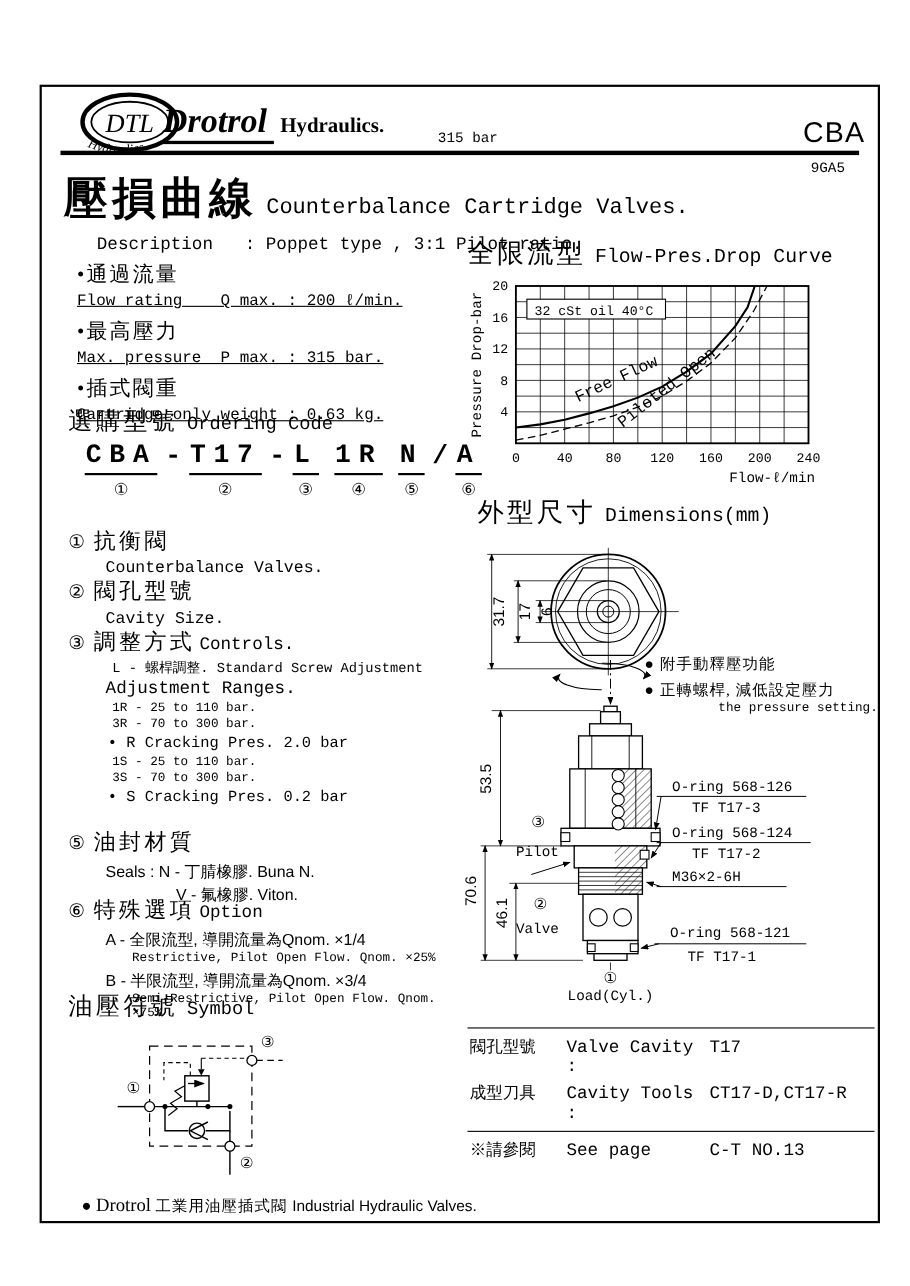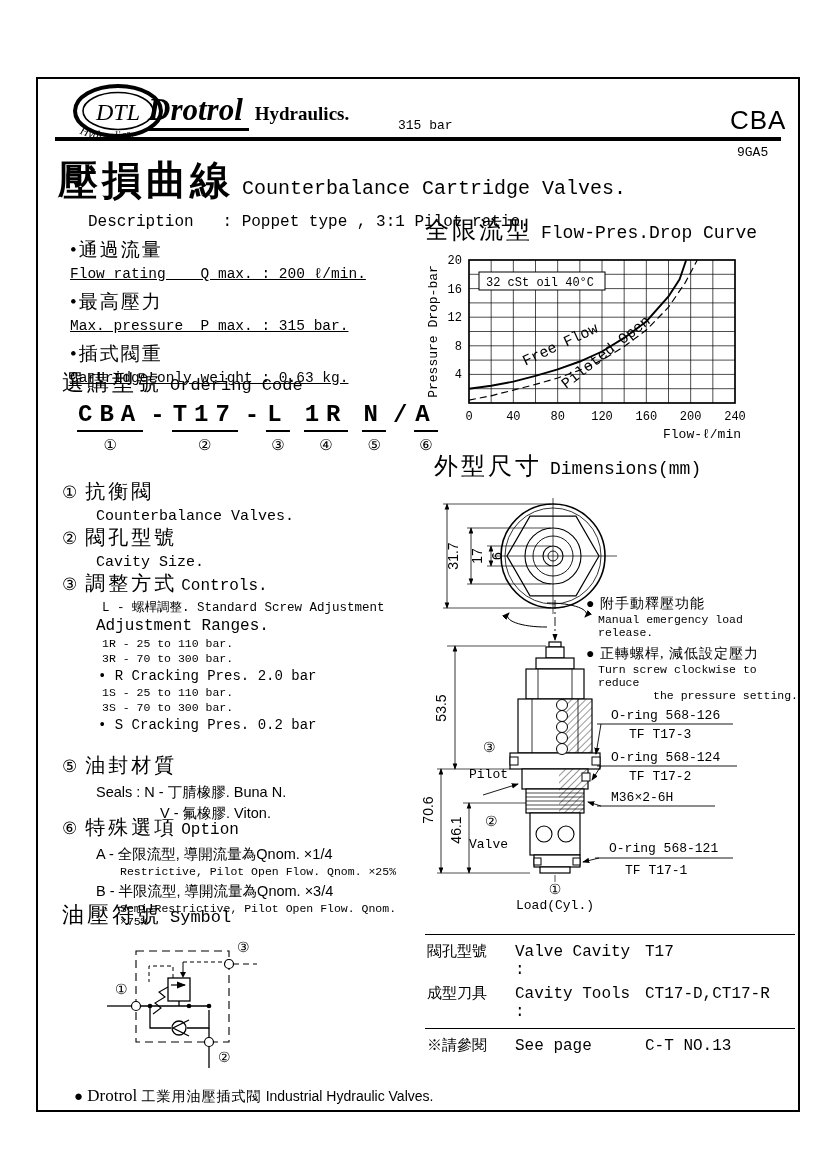--- a/index.html
+++ b/index.html
@@ -324,25 +324,23 @@
   <text x="47" y="68" class="dnum" text-anchor="middle" transform="rotate(-90 47 68)">17</text>
   <line x1="116" y1="58" x2="52" y2="58" stroke="#000" stroke-width="0.7"></line>
   <line x1="116" y1="78" x2="52" y2="78" stroke="#000" stroke-width="0.7"></line>
   <line x1="56" y1="58" x2="56" y2="78" stroke="#000" stroke-width="0.8" marker-start="url(#arrTs)" marker-end="url(#arrT)"></line>
   <text x="67" y="68" class="dnum" text-anchor="middle" transform="rotate(-90 67 68)">6</text>
 </svg>
 
 <div class="abs" id="dim-notes">
   <div class="note-row">
     <div class="note-zh"><span>●</span> <span>附手動釋壓功能</span></div>
-    <div class="note-en">Manual emergency load release.</div>
   </div>
   <div class="note-row">
     <div class="note-zh"><span>●</span> <span>正轉螺桿, 減低設定壓力</span></div>
-    <div class="note-en">Turn screw clockwise to reduce</div>
     <div class="note-en2">the pressure setting.</div>
   </div>
 </div>
 
 <svg viewBox="0 0 370 320" style="left:425px;top:598px;width:370px;height:320px;">
   <defs>
     <marker id="arrS" markerWidth="8" markerHeight="8" refX="7" refY="3" orient="auto">
         <path d="M0,0 L8,3 L0,6 z" fill="#000"></path>
       </marker>
     <marker id="arrSs" markerWidth="8" markerHeight="8" refX="1" refY="3" orient="auto">

